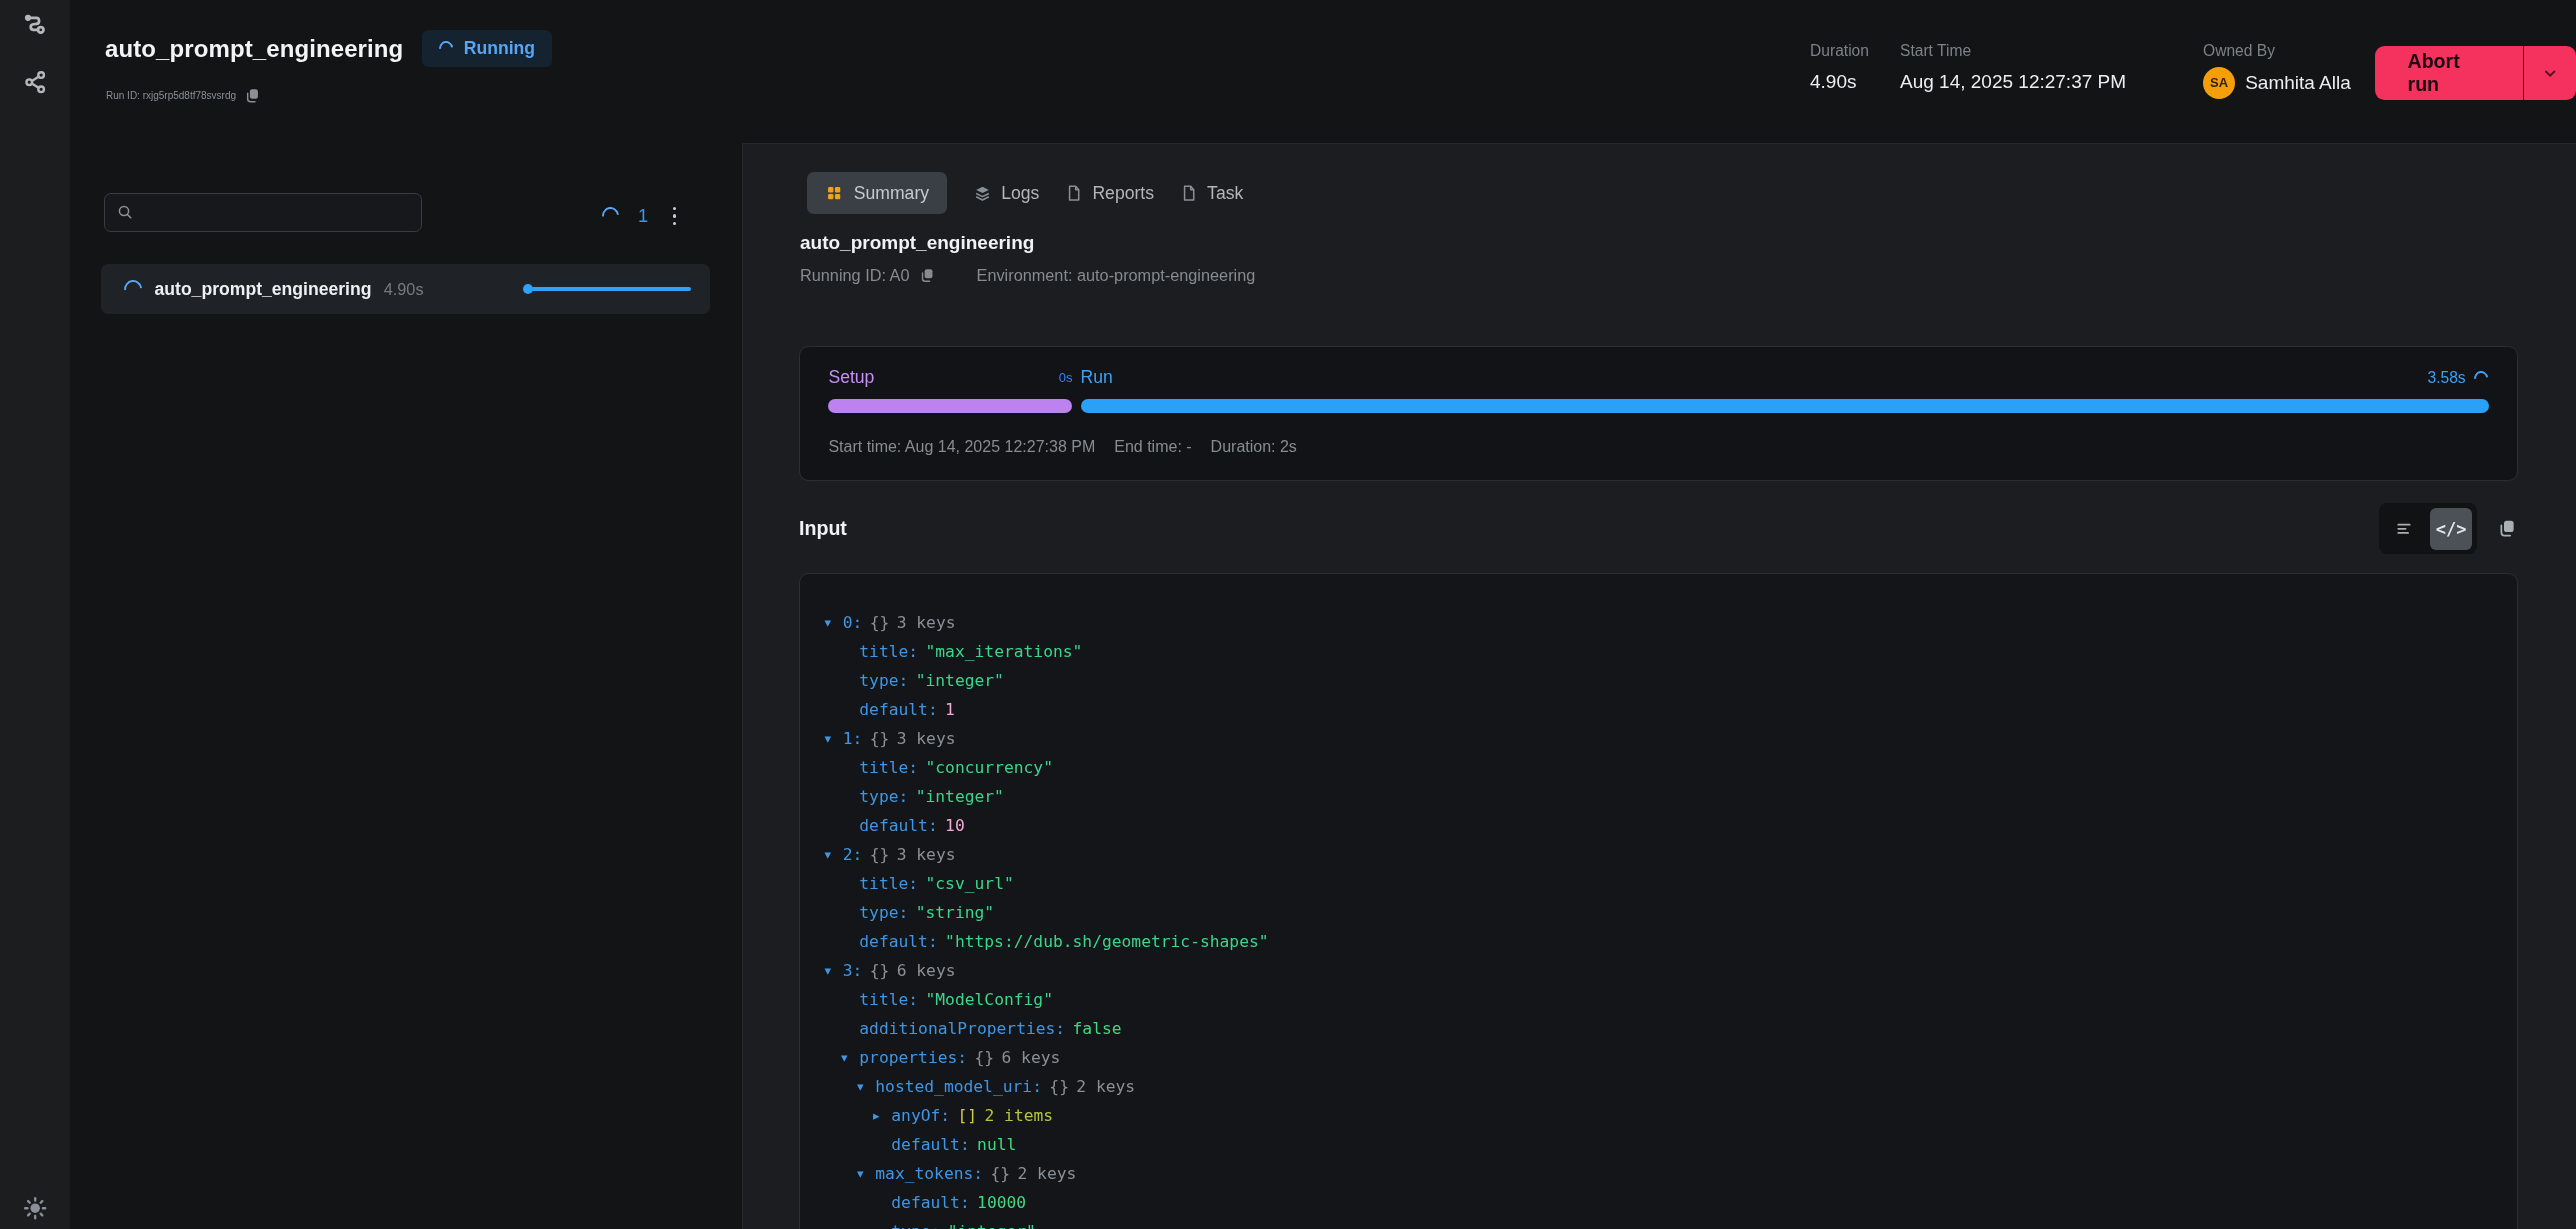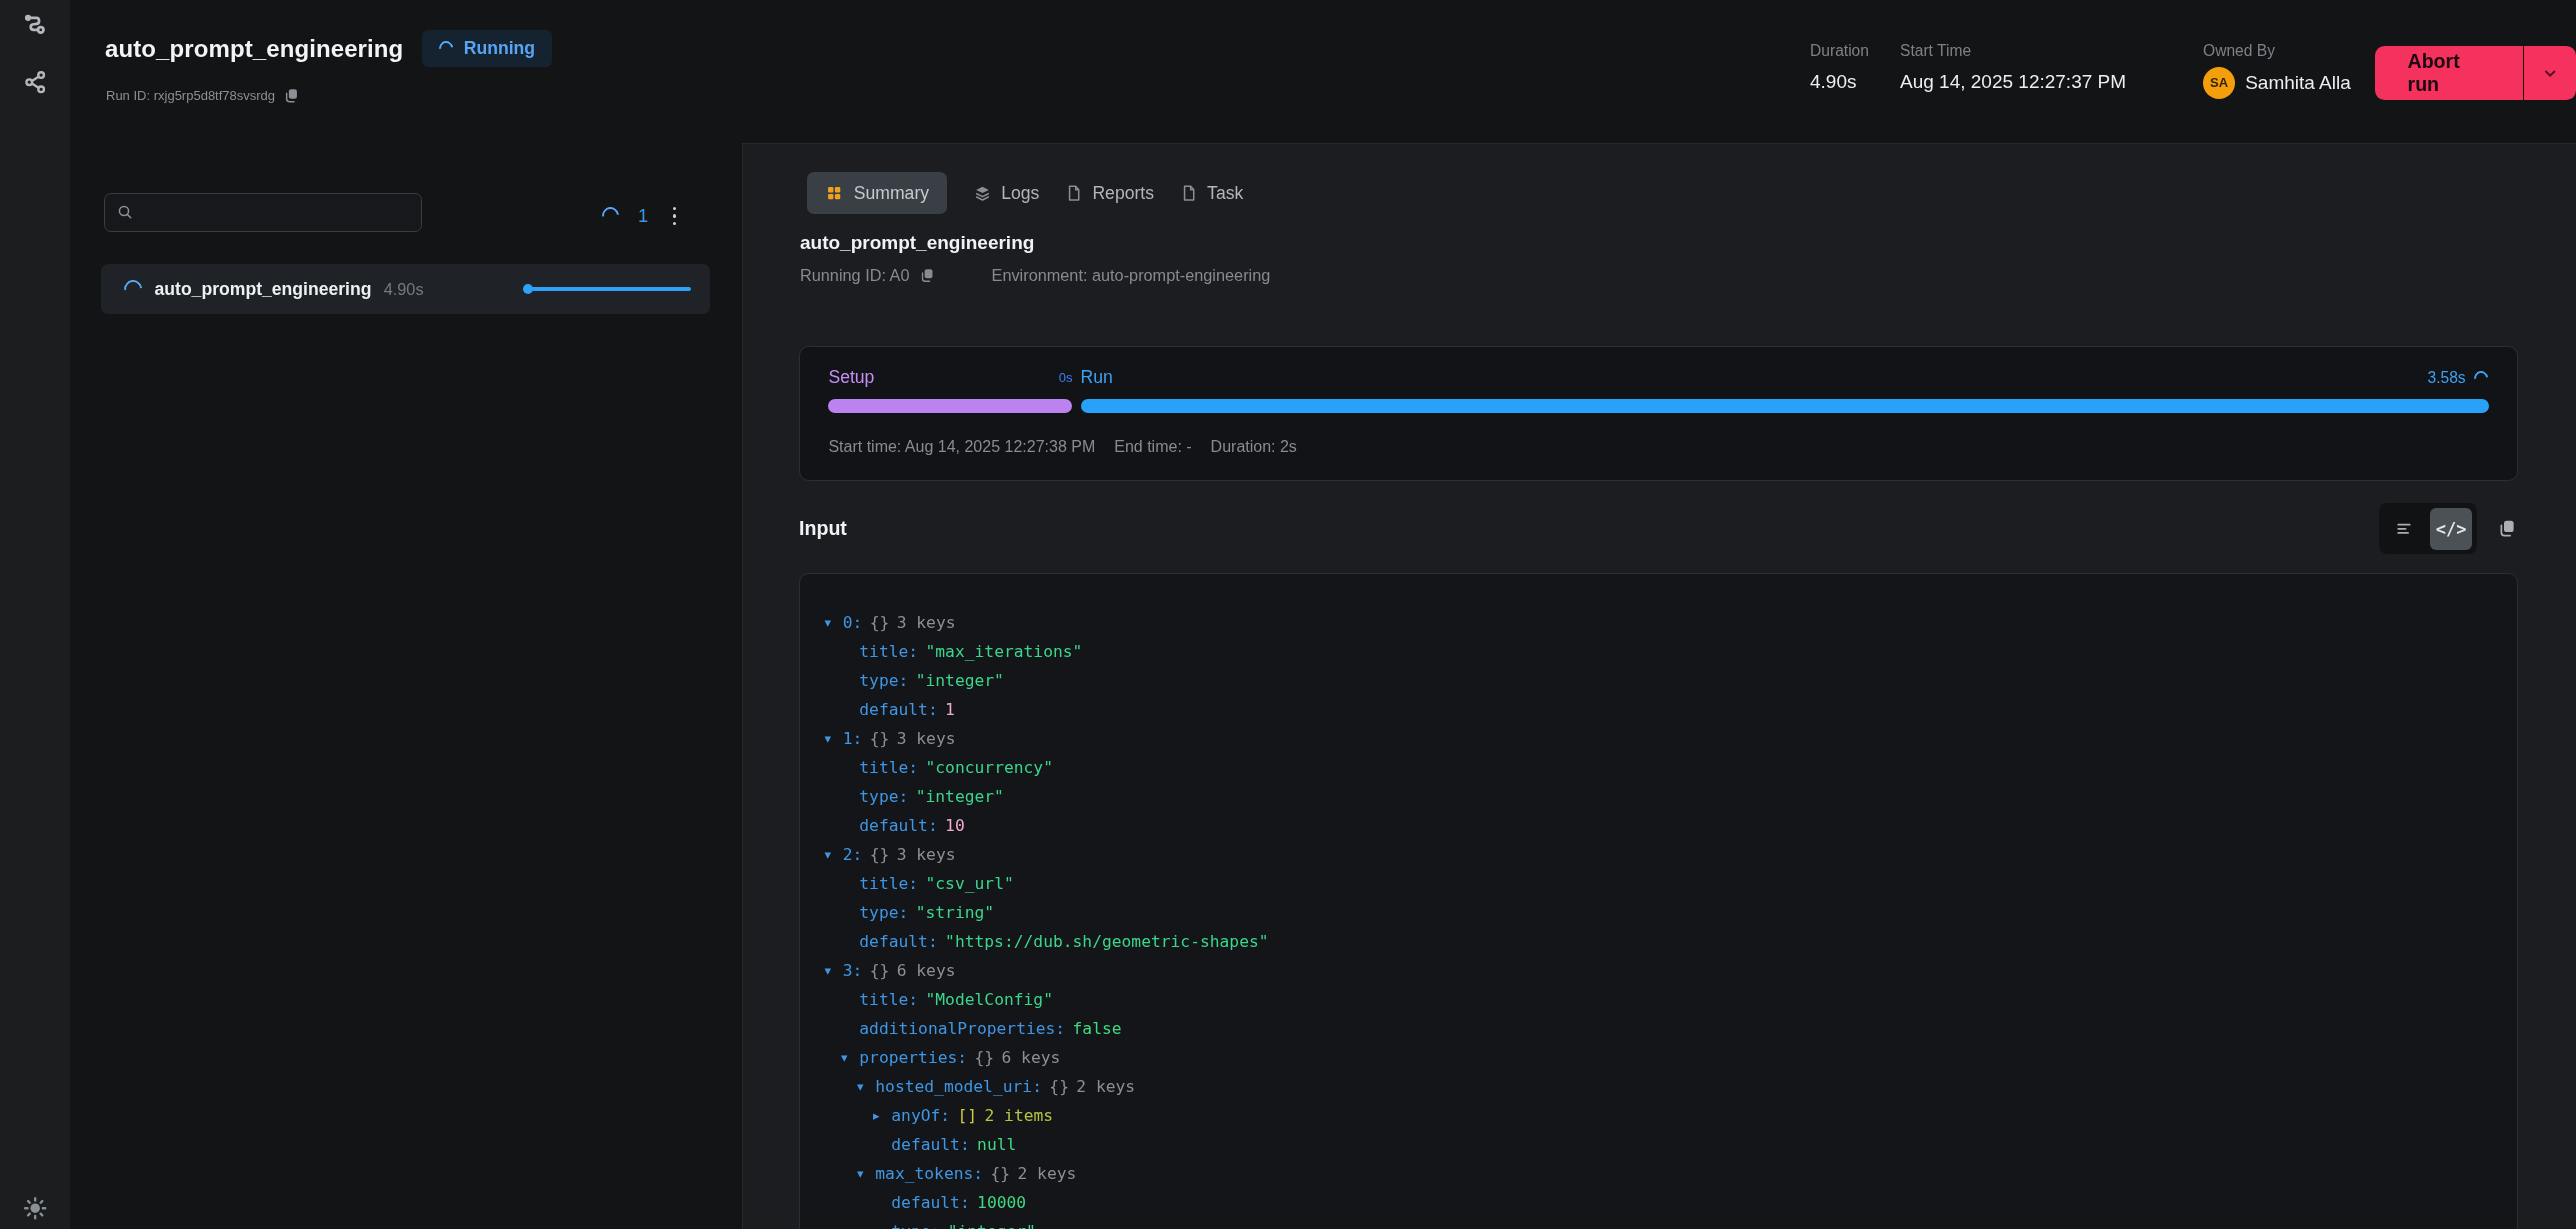--- a/index.html
+++ b/index.html
@@ -26,21 +26,21 @@
   .header { position:absolute; left:70px; top:0; right:0; height:143px; }
   .title-row { position:absolute; left:35px; top:30px; display:flex; align-items:center; gap:19px; }
   .page-title { font-size:24px; font-weight:700; letter-spacing:0.1px; color:#f2f4f6; }
   .badge {
     display:inline-flex; align-items:center; gap:10.2px;
     height:37px; padding:0 17px; border-radius:6.1px;
     background:#15222f;
   }
   .badge-label { color:#57a5f3; font-size:17.6px; font-weight:600; }
   .runid-row { position:absolute; left:36px; top:87px; display:flex; align-items:center; gap:8.1px;
-               color:#8a9096; font-size:13px; }
+               color:#8a9096; font-size:10px; }
 
   .hcol { position:absolute; top:42px; }
   .hcol-label { font-size:15.6px; color:#7c8288; margin-bottom:10.8px; }
   .hcol-value { font-size:19px; color:#eceef0; }
   .hcol-duration { left:1740px; }
   .hcol-start    { left:1830px; }
   .hcol-owner    { left:2133px; }
   .owner-value { display:flex; align-items:center; gap:10.2px; margin-top:-4.1px; }
   .avatar {
     width:32px; height:32px; border-radius:50%;
@@ -114,21 +114,21 @@
     font-size:17.6px; color:#c6cacf; cursor:pointer;
   }
   .tab {
     display:flex; align-items:center; gap:8.8px;
     font-size:17.6px; color:#b2b6bb; cursor:pointer; height:42px;
   }
 
   .run-title { position:absolute; left:57px; top:88px; font-size:19px; font-weight:700; color:#f0f2f4; }
   .action-row { position:absolute; left:57px; top:122px; display:flex; align-items:center; gap:9.5px;
                 color:#858b91; font-size:16.3px; }
-  .action-env { margin-left:46px; }
+  .action-env { margin-left:31px; }
 
   
   .card {
     position:absolute; left:56px; top:202px; right:58px; height:135px;
     background:#111316; border:0.7px solid #2b2f34; border-radius:9.5px;
     padding:20.3px 28.4px 0 28.4px;
   }
   .bars { display:flex; gap:8.1px; }
   .bargroup-setup { width:14.7%; }
   .bargroup-run { flex:1; }

